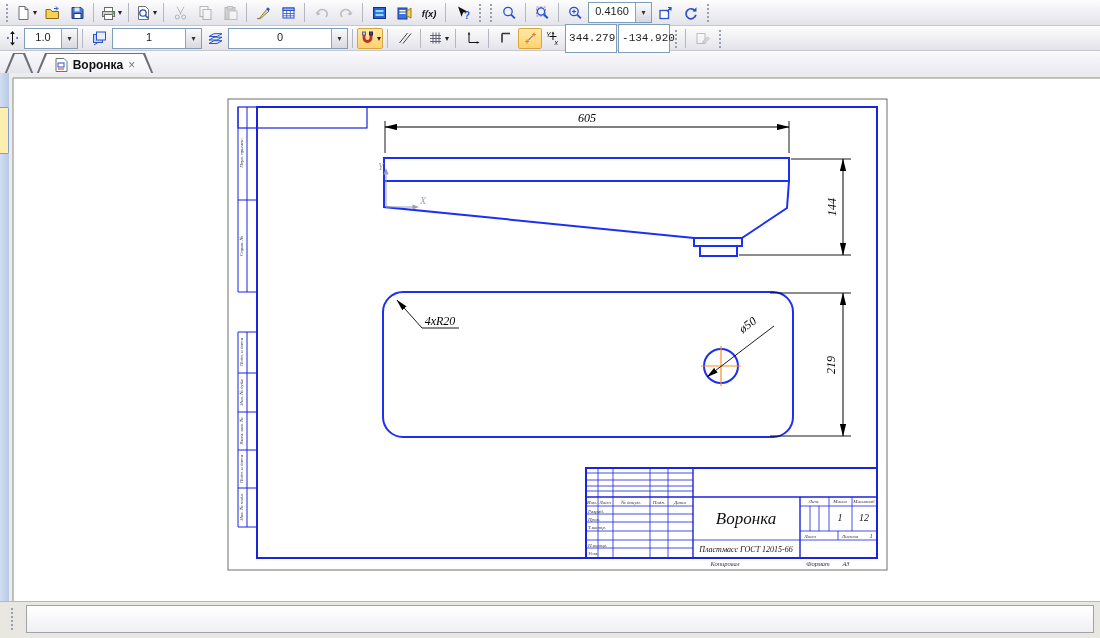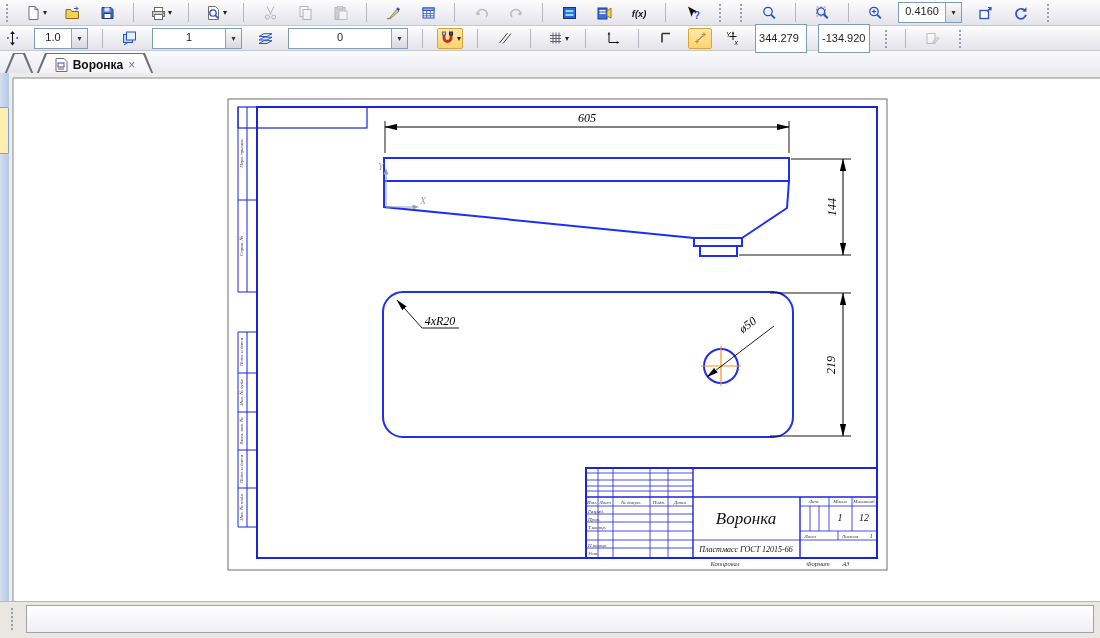--- a/index.html
+++ b/index.html
@@ -2,39 +2,39 @@
 <html><head>
 <meta charset="utf-8">
 <style>
   html,body{margin:0;padding:0;background:#d4d0c8;}
   body{width:1100px;height:638px;position:relative;overflow:hidden;
        font-family:"Liberation Sans",sans-serif;font-size:11px;color:#222;}
   .app{position:absolute;inset:0;}
 
   
   .tbrow{display:flex;align-items:center;background:linear-gradient(#fdfdfe,#e3e3ea);
-         border-bottom:1px solid #c6c6cf;padding:0 2px;gap:11px;}
+         border-bottom:1px solid #c6c6cf;padding:0 2px;gap:1px;}
   .r1{height:25px;}
   .r2{height:24px;}
   .tb{height:21px;min-width:24px;display:flex;align-items:center;justify-content:center;
       border:1px solid transparent;border-radius:2px;background:transparent;padding:0 1px;cursor:default;}
   .tb.on{background:linear-gradient(#ffeaa9,#ffd26c);border-color:#d8a53c;}
   .tb.dis{opacity:.38;filter:grayscale(.9);}
   .dda::after{content:"▾";font-size:8px;color:#222;margin-left:1px;}
   .sep{width:1px;height:19px;background:#b6b6c0;margin:0 3px;flex:none;}
   .grip{width:4px;height:19px;margin:0 3px;flex:none;
         background:radial-gradient(circle,#98a0b2 1px,transparent 1.2px);
         background-size:4px 4px;background-repeat:repeat-y;}
   .combo{display:flex;height:19px;border:1px solid #7f9db9;background:#fff;align-items:stretch;flex:none;}
   .cval{flex:1;padding:2px 4px;font-size:11px;white-space:nowrap;overflow:hidden;text-align:center;}
   .cbtn{width:15px;background:linear-gradient(#fafafc,#d8d8e0);border-left:1px solid #9aa0b0;
         display:flex;align-items:center;justify-content:center;}
   .cbtn::after{content:"▾";font-size:8px;color:#333;}
   .numfield{height:17px;border:1px solid #7f9db9;background:#fff;padding:5px 3px;
-            display:flex;align-items:center;width:44px;font-size:11px;flex:none;}
+            display:flex;align-items:center;width:44px;font-size:11px;flex:none;font-family:Liberation Mono, monospace;}
   .ic{width:17px;height:16px;display:block;}
 
   
   .tabbar{height:24px;background:linear-gradient(#fafafc,#e9e8f0);display:flex;align-items:flex-end;
           padding-left:4px;gap:2px;}
   .tabshape{clip-path:polygon(9px 0,calc(100% - 9px) 0,100% 100%,0 100%);}
   .tab{position:relative;height:22px;}
   .tab .outer{position:absolute;inset:0;background:#6d7076;}
   .tab .inner{position:absolute;inset:1px 2px 0 2px;background:linear-gradient(#ffffff,#f2f2f6);
               display:flex;align-items:center;justify-content:center;gap:5px;}

